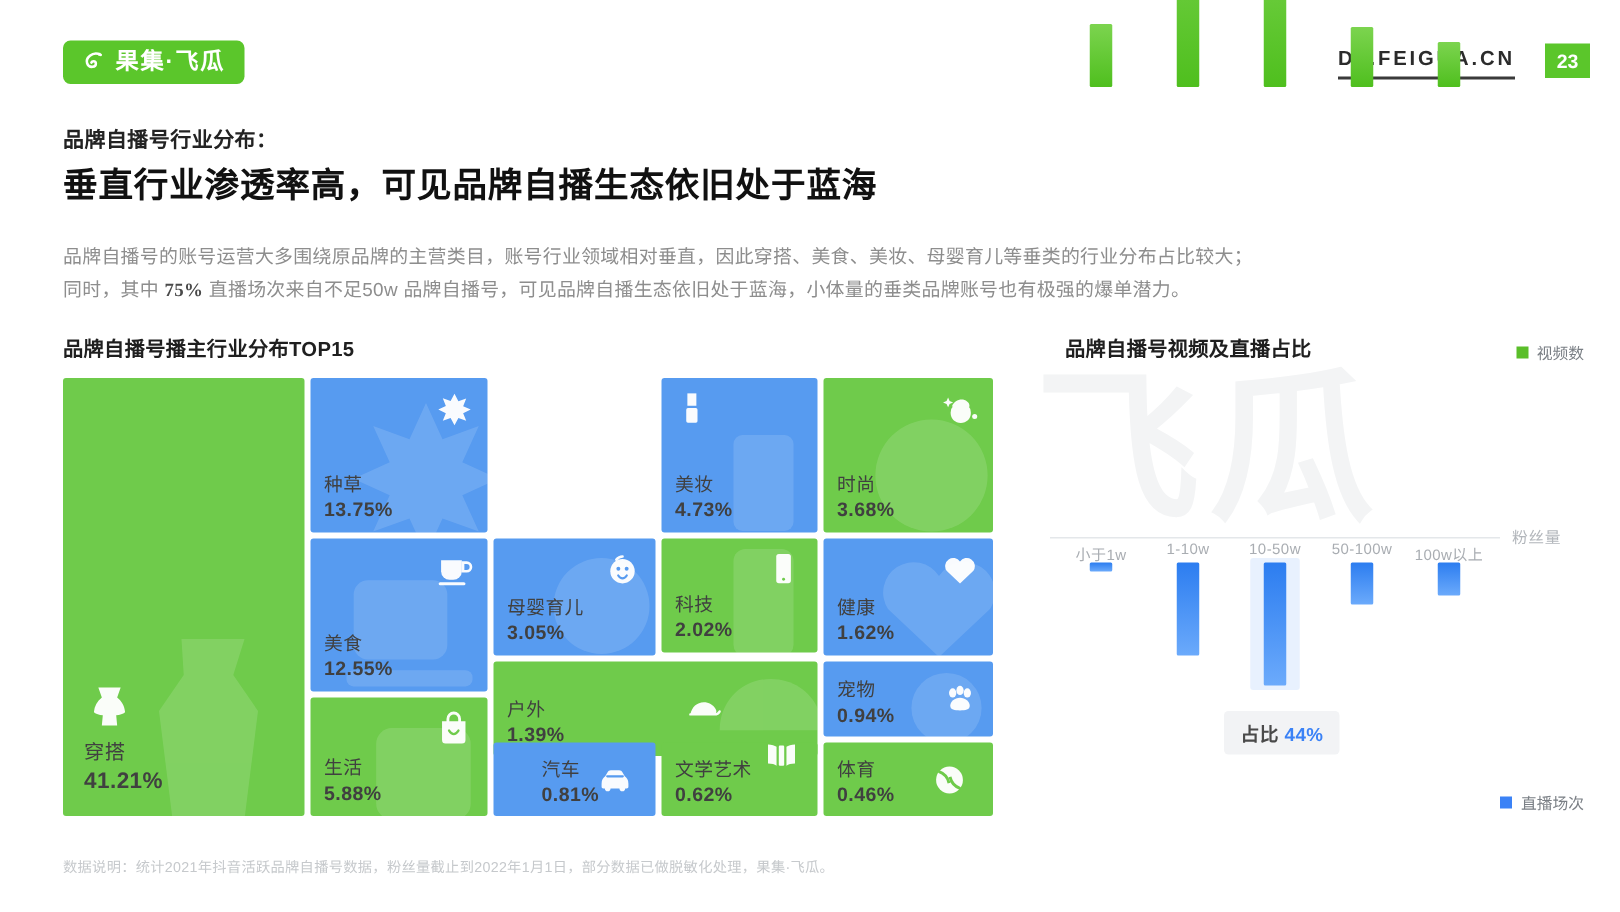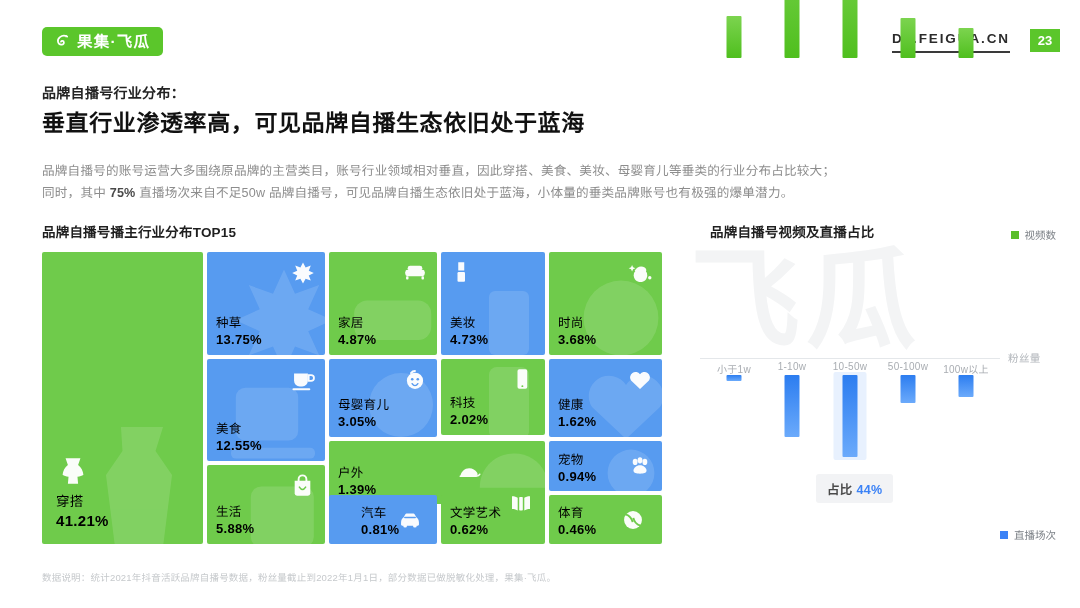--- a/index.html
+++ b/index.html
@@ -43,38 +43,38 @@
     font-size: 14px; font-weight: 700; color: #232323; letter-spacing: .3px;
   }
   .headline {
     position: absolute; left: 42px; top: 104px;
     font-size: 23px; font-weight: 700; color: #111; letter-spacing: .6px;
   }
   .intro {
     position: absolute; left: 42px; top: 160px; width: 1005px;
     font-size: 12.6px; line-height: 22px; color: #8d8d8d; letter-spacing: .2px;
   }
-  .intro b { color: #4a4a4a; font-weight: 700; }
+  .intro b { color: #4a4a4a; font-weight: 700; font-family: Liberation Serif, serif; }
 
   
   .sec-title {
     position: absolute; font-size: 13.5px; font-weight: 700;
     color: #1f1f1f; letter-spacing: .2px;
   }
   #t-left  { left: 42px;  top: 221px; }
   #t-right { left: 710px; top: 221px; }
 
   
   .treemap {
     position: absolute; left: 42px; top: 252px;
     width: 620px; height: 292px;
   }
   .tile {
     position: absolute; overflow: hidden;
-    border-radius: 2px; color: #000000;
+    border-radius: 2px; color: #404040;
   }
   .tile.green { background: #6FCB4B; }
   .tile.blue  { background: #579BF0; }
   .tile .deco {
     position: absolute; right: -14px; bottom: -22px;
     opacity: .13; pointer-events: none;
   }
   .tile .ico {
     position: absolute; right: 9px; top: 8px;
     width: 26px; height: 26px; opacity: .97;
@@ -248,39 +248,20 @@
           <path d="M11 11V8a5 5 0 0 1 10 0v3" fill="none" stroke="#fff" stroke-width="2.4"></path>
           <path d="M12 18c1.3 2 2.6 3 4 3s2.7-1 4-3" fill="none" stroke="#6FCB4B" stroke-width="2" stroke-linecap="round"></path>
         </svg>
       </span>
       <div class="labels">
         <div class="nm">生活</div>
         <div class="pct">5.88%</div>
       </div>
     </div>
 
-    <div class="tile green" style="left:287px;top:0;width:108px;height:103px;">
-      <span class="deco">
-        <svg viewBox="0 0 100 100" width="110" height="110">
-            <rect x="12" y="34" width="70" height="36" rx="12" fill="#fff"></rect>
-          </svg>
-      </span>
-      <span class="ico">
-        <svg viewBox="0 0 32 32" width="26" height="26">
-          <rect x="4" y="12" width="24" height="8" rx="3" fill="#fff"></rect>
-          <rect x="7" y="7" width="18" height="6" rx="3" fill="#fff"></rect>
-          <rect x="5" y="20" width="3" height="4" rx="1" fill="#fff"></rect>
-          <rect x="24" y="20" width="3" height="4" rx="1" fill="#fff"></rect>
-        </svg>
-      </span>
-      <div class="labels">
-        <div class="nm">家居</div>
-        <div class="pct">4.87%</div>
-      </div>
-    </div>
 
     <div class="tile blue" style="left:399px;top:0;width:104px;height:103px;">
       <span class="deco">
         <svg viewBox="0 0 100 100" width="100" height="100">
             <rect x="30" y="18" width="40" height="64" rx="6" fill="#fff"></rect>
           </svg>
       </span>
       <span class="ico" style="left:9px;right:auto;">
         <svg viewBox="0 0 32 32" width="24" height="24">
           <path d="M11 3h8v11h-8z" fill="#fff"></path>

